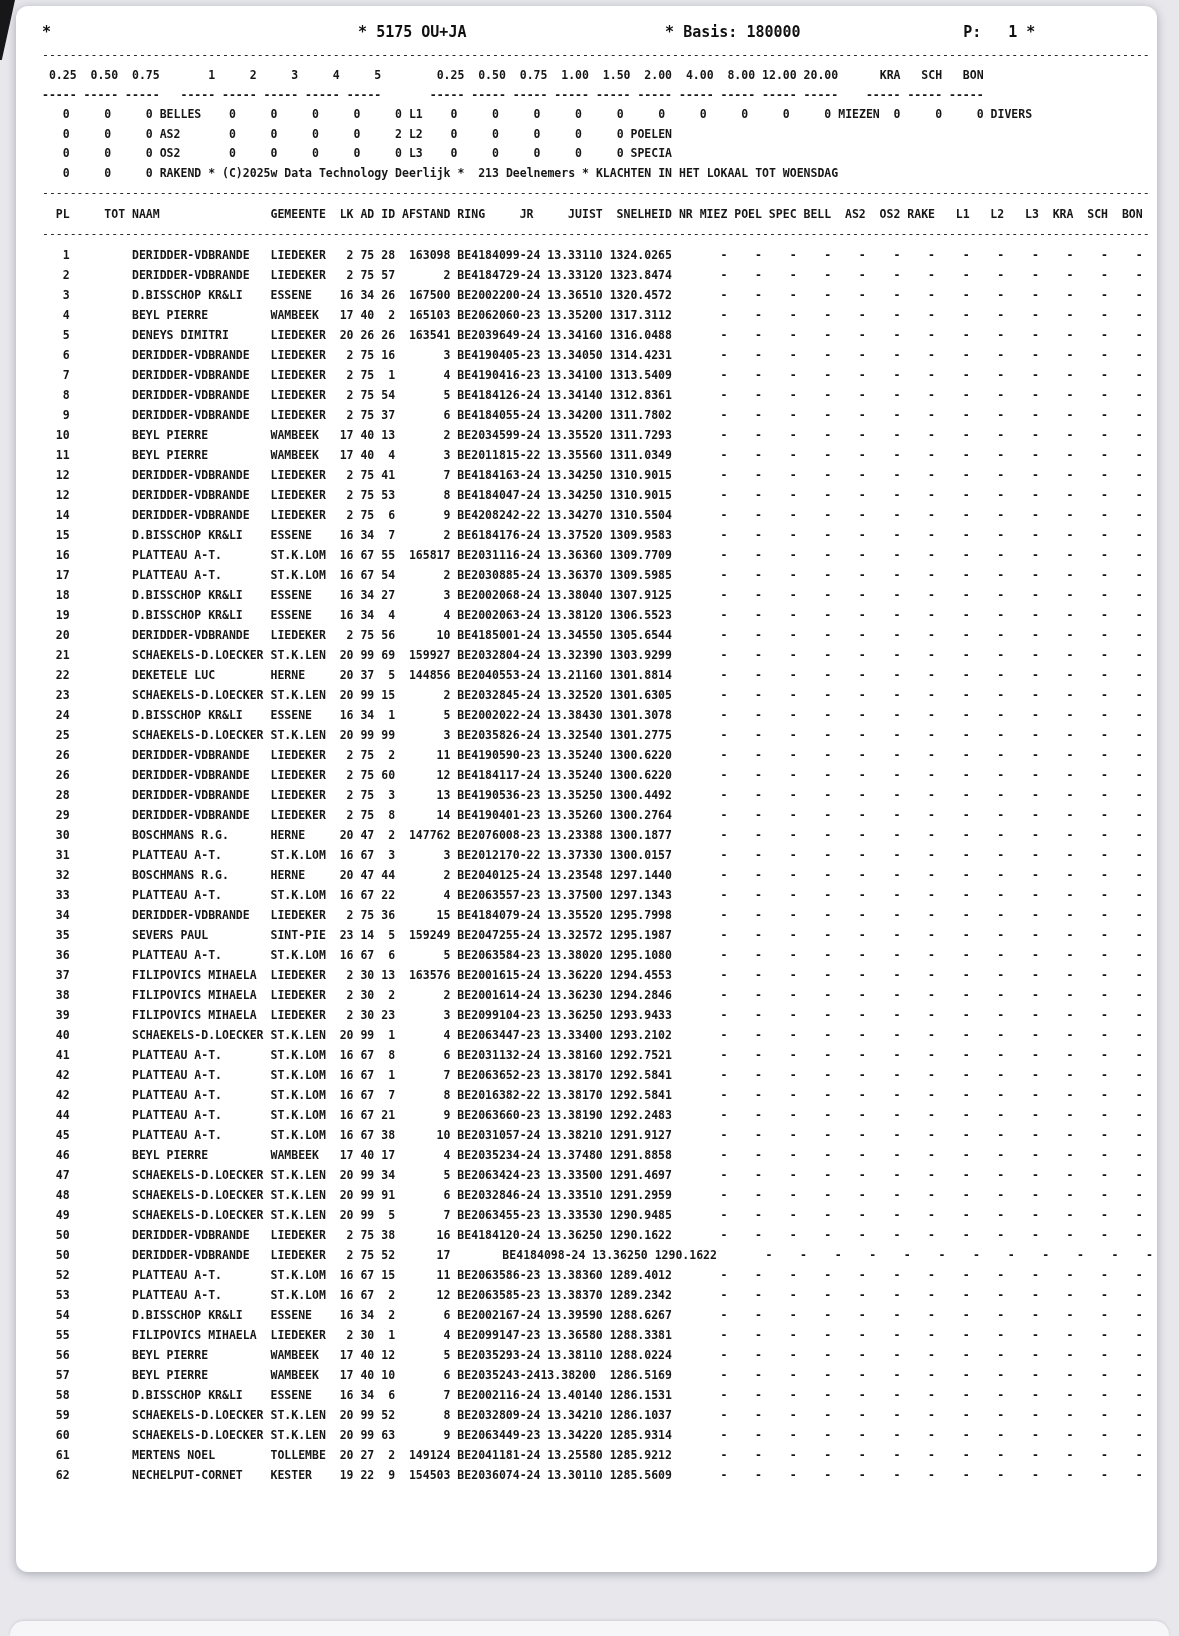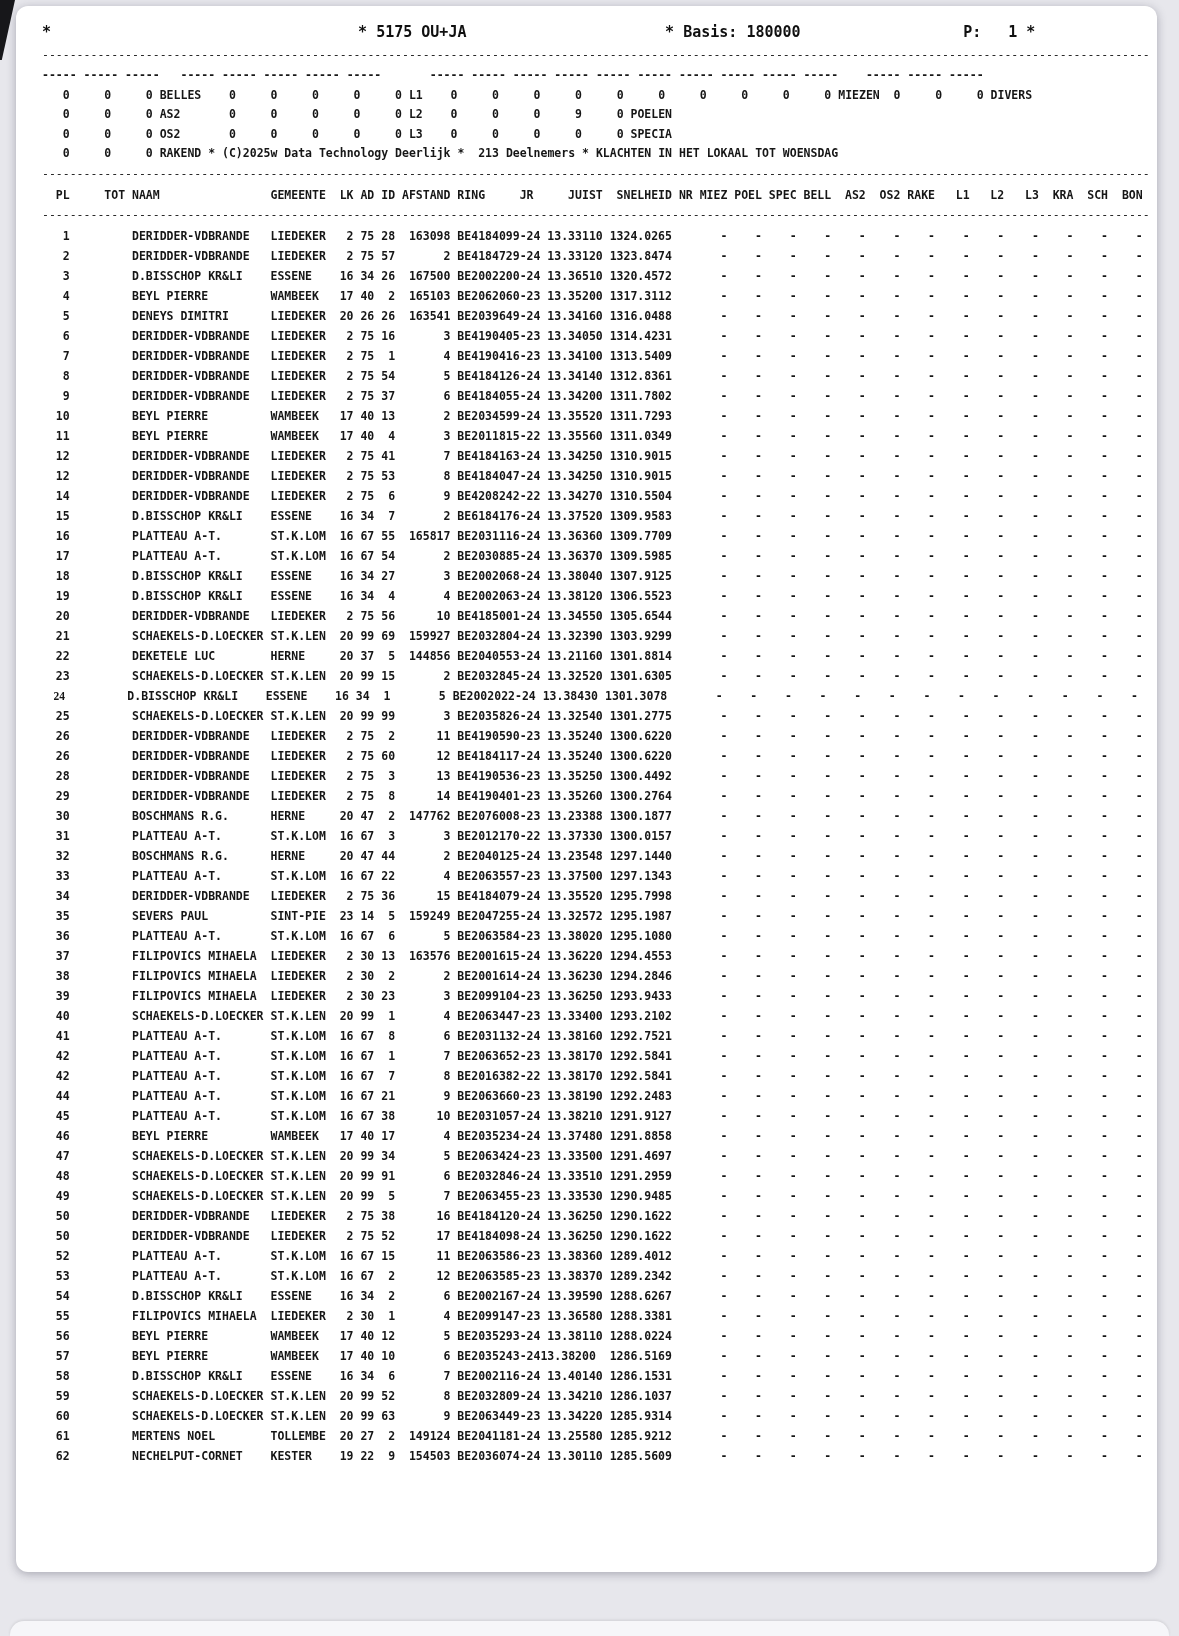--- a/index.html
+++ b/index.html
@@ -31,23 +31,24 @@
     box-shadow:0 -1px 3px rgba(0,0,0,.10);
   }
 </style>
 </head>
 <body>
 
 <div class="page">
   <div class="hdrline" id="hl2">*                                  * 5175 OU+JA                      * Basis: 180000                  P:   1 *</div>
   <div class="sep">----------------------------------------------------------------------------------------------------------------------------------------------------------------</div>
   <div id="pools">
+    <div class="mono"> 0.25  0.50  0.75       1     2     3     4     5        0.25  0.50  0.75  1.00  1.50  2.00  4.00  8.00 12.00 20.00      KRA   SCH   BON</div>
     <div class="mono">----- ----- -----   ----- ----- ----- ----- -----       ----- ----- ----- ----- ----- ----- ----- ----- ----- -----    ----- ----- -----</div>
     <div class="mono">   0     0     0 BELLES    0     0     0     0     0 L1    0     0     0     0     0     0     0     0     0     0 MIEZEN  0     0     0 DIVERS</div>
-    <div class="mono">   0     0     0 AS2       0     0     0     0     0 L2    0     0     0     9     0 POELEN</div>
+    <div class="mono">   0     0     0 AS2       0     0     0     0     2 L2    0     0     0     0     0 POELEN</div>
     <div class="mono">   0     0     0 OS2       0     0     0     0     0 L3    0     0     0     0     0 SPECIA</div>
     <div class="mono">   0     0     0 RAKEND * (C)2025w Data Technology Deerlijk *  213 Deelnemers * KLACHTEN IN HET LOKAAL TOT WOENSDAG</div>
   </div>
   <div class="sep">----------------------------------------------------------------------------------------------------------------------------------------------------------------</div>
   <div id="thead">
       <div class="trow">
         <span class="cell" style="width: 4ch; text-align: right;">PL</span>
         <span class="cell" style="width: 8ch; text-align: right;">TOT</span>
         <span class="cell" style="width: 21ch; text-align: left;"> NAAM</span>
         <span class="cell" style="width: 10ch; text-align: left;">GEMEENTE</span>
@@ -715,21 +716,21 @@
         <span class="cell" style="width: 5ch; text-align: right;">-</span>
         <span class="cell" style="width: 5ch; text-align: right;">-</span>
         <span class="cell" style="width: 5ch; text-align: right;">-</span>
         <span class="cell" style="width: 5ch; text-align: right;">-</span>
         <span class="cell" style="width: 5ch; text-align: right;">-</span>
         <span class="cell" style="width: 5ch; text-align: right;">-</span>
         <span class="cell" style="width: 5ch; text-align: right;">-</span>
         <span class="cell" style="width: 5ch; text-align: right;">-</span>
       </div>
       <div class="trow">
-        <span class="cell" style="width: 4ch; text-align: right; font-family: Liberation Serif, serif;">24</span>
+        <span class="cell" style="width: 4ch; text-align: right;">24</span>
         <span class="cell" style="width: 8ch; text-align: right;"></span>
         <span class="cell" style="width: 21ch; text-align: left;"> D.BISSCHOP KR&amp;LI</span>
         <span class="cell" style="width: 10ch; text-align: left;">ESSENE</span>
         <span class="cell" style="width: 2ch; text-align: right;">16</span>
         <span class="cell" style="width: 3ch; text-align: right;">34</span>
         <span class="cell" style="width: 3ch; text-align: right;">1</span>
         <span class="cell" style="width: 8ch; text-align: right;">5</span>
         <span class="cell" style="width: 10ch; text-align: left;"> BE2002022</span>
         <span class="cell" style="width: 3ch; text-align: left;">-24</span>
         <span class="cell" style="width: 9ch; text-align: right;">13.38430</span>
@@ -1479,21 +1480,21 @@
       </div>
       <div class="trow">
         <span class="cell" style="width: 4ch; text-align: right;">50</span>
         <span class="cell" style="width: 8ch; text-align: right;"></span>
         <span class="cell" style="width: 21ch; text-align: left;"> DERIDDER-VDBRANDE</span>
         <span class="cell" style="width: 10ch; text-align: left;">LIEDEKER</span>
         <span class="cell" style="width: 2ch; text-align: right;">2</span>
         <span class="cell" style="width: 3ch; text-align: right;">75</span>
         <span class="cell" style="width: 3ch; text-align: right;">52</span>
         <span class="cell" style="width: 8ch; text-align: right;">17</span>
-        <span class="cell" style="width: 10ch; text-align: left;"> BE4184098</span>
+        <span class="cell" style="width: 10ch; text-align: left; margin-left: 45px;"> BE4184098</span>
         <span class="cell" style="width: 3ch; text-align: left;">-24</span>
         <span class="cell" style="width: 9ch; text-align: right;">13.36250</span>
         <span class="cell" style="width: 10ch; text-align: right;">1290.1622</span>
         <span class="cell" style="width: 3ch; text-align: right;"></span>
         <span class="cell" style="width: 5ch; text-align: right;">-</span>
         <span class="cell" style="width: 5ch; text-align: right;">-</span>
         <span class="cell" style="width: 5ch; text-align: right;">-</span>
         <span class="cell" style="width: 5ch; text-align: right;">-</span>
         <span class="cell" style="width: 5ch; text-align: right;">-</span>
         <span class="cell" style="width: 5ch; text-align: right;">-</span>

